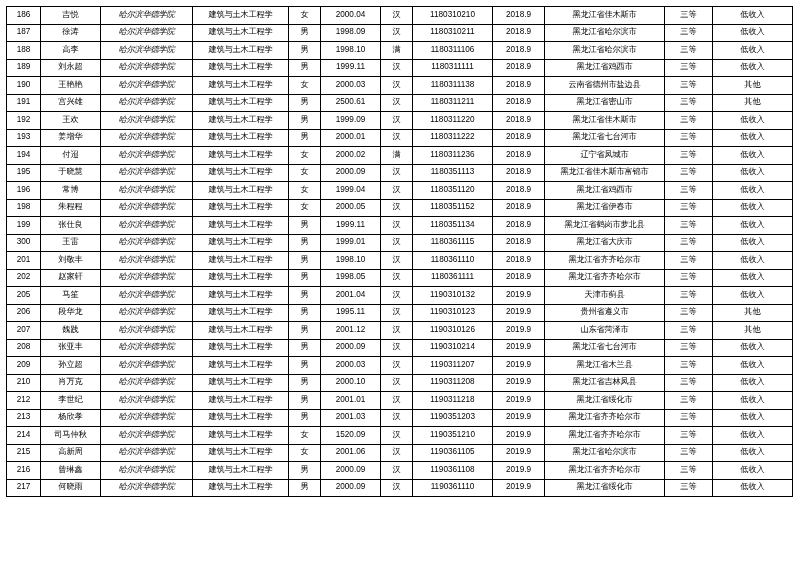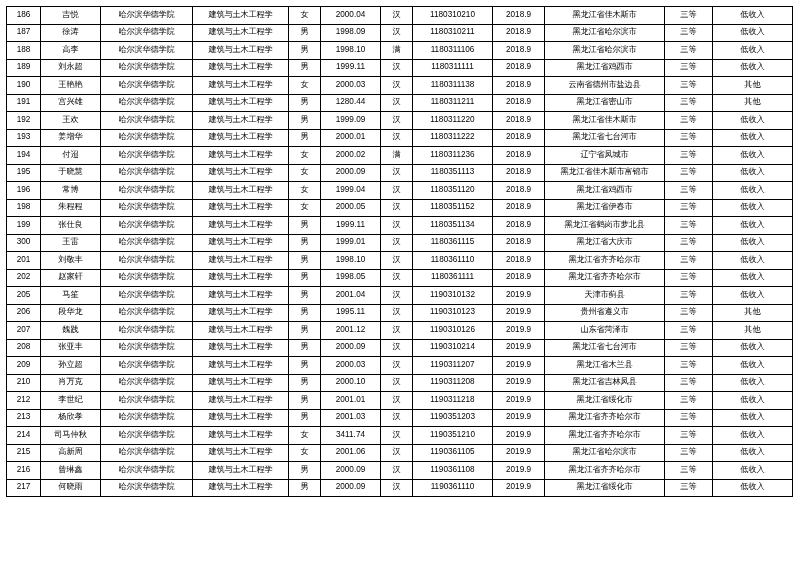--- a/index.html
+++ b/index.html
@@ -47,21 +47,21 @@
   col.c-birth  { width: 60px; }
   col.c-nation { width: 32px; }
   col.c-id     { width: 80px; }
   col.c-grad   { width: 52px; }
   col.c-native { width: 120px; }
   col.c-level  { width: 48px; }
   col.c-type   { width: 80px; }
 
   .cell-major { letter-spacing: -0.2px; margin-top: 7px; }
   .cell-native { letter-spacing: -0.2px; }
-  .cell-school { letter-spacing: -0.2px; }
+  .cell-school { letter-spacing: -0.2px; font-style: italic; }
 </style>
 </head>
 <body>
 
 <div class="sheet">
   <table class="roster">
     <colgroup>
       <col class="c-idx">
         <col class="c-name">
         <col class="c-school">
@@ -145,21 +145,21 @@
           <td class="cell-native">云南省德州市盐边县</td>
           <td class="cell-level">三等</td>
           <td class="cell-type">其他</td>
         </tr>
         <tr>
           <td class="cell-idx">191</td>
           <td class="cell-name">宫兴雄</td>
           <td class="cell-school">哈尔滨华德学院</td>
           <td class="cell-major">建筑与土木工程学</td>
           <td class="cell-sex">男</td>
-          <td class="cell-birth">1280.44</td>
+          <td class="cell-birth">2500.61</td>
           <td class="cell-nation">汉</td>
           <td class="cell-id">1180311211</td>
           <td class="cell-grad">2018.9</td>
           <td class="cell-native">黑龙江省密山市</td>
           <td class="cell-level">三等</td>
           <td class="cell-type">其他</td>
         </tr>
         <tr>
           <td class="cell-idx">192</td>
           <td class="cell-name">王欢</td>
@@ -411,21 +411,21 @@
           <td class="cell-native">黑龙江省齐齐哈尔市</td>
           <td class="cell-level">三等</td>
           <td class="cell-type">低收入</td>
         </tr>
         <tr>
           <td class="cell-idx">214</td>
           <td class="cell-name">司马仲秋</td>
           <td class="cell-school">哈尔滨华德学院</td>
           <td class="cell-major">建筑与土木工程学</td>
           <td class="cell-sex">女</td>
-          <td class="cell-birth">3411.74</td>
+          <td class="cell-birth">1520.09</td>
           <td class="cell-nation">汉</td>
           <td class="cell-id">1190351210</td>
           <td class="cell-grad">2019.9</td>
           <td class="cell-native">黑龙江省齐齐哈尔市</td>
           <td class="cell-level">三等</td>
           <td class="cell-type">低收入</td>
         </tr>
         <tr>
           <td class="cell-idx">215</td>
           <td class="cell-name">高新周</td>

